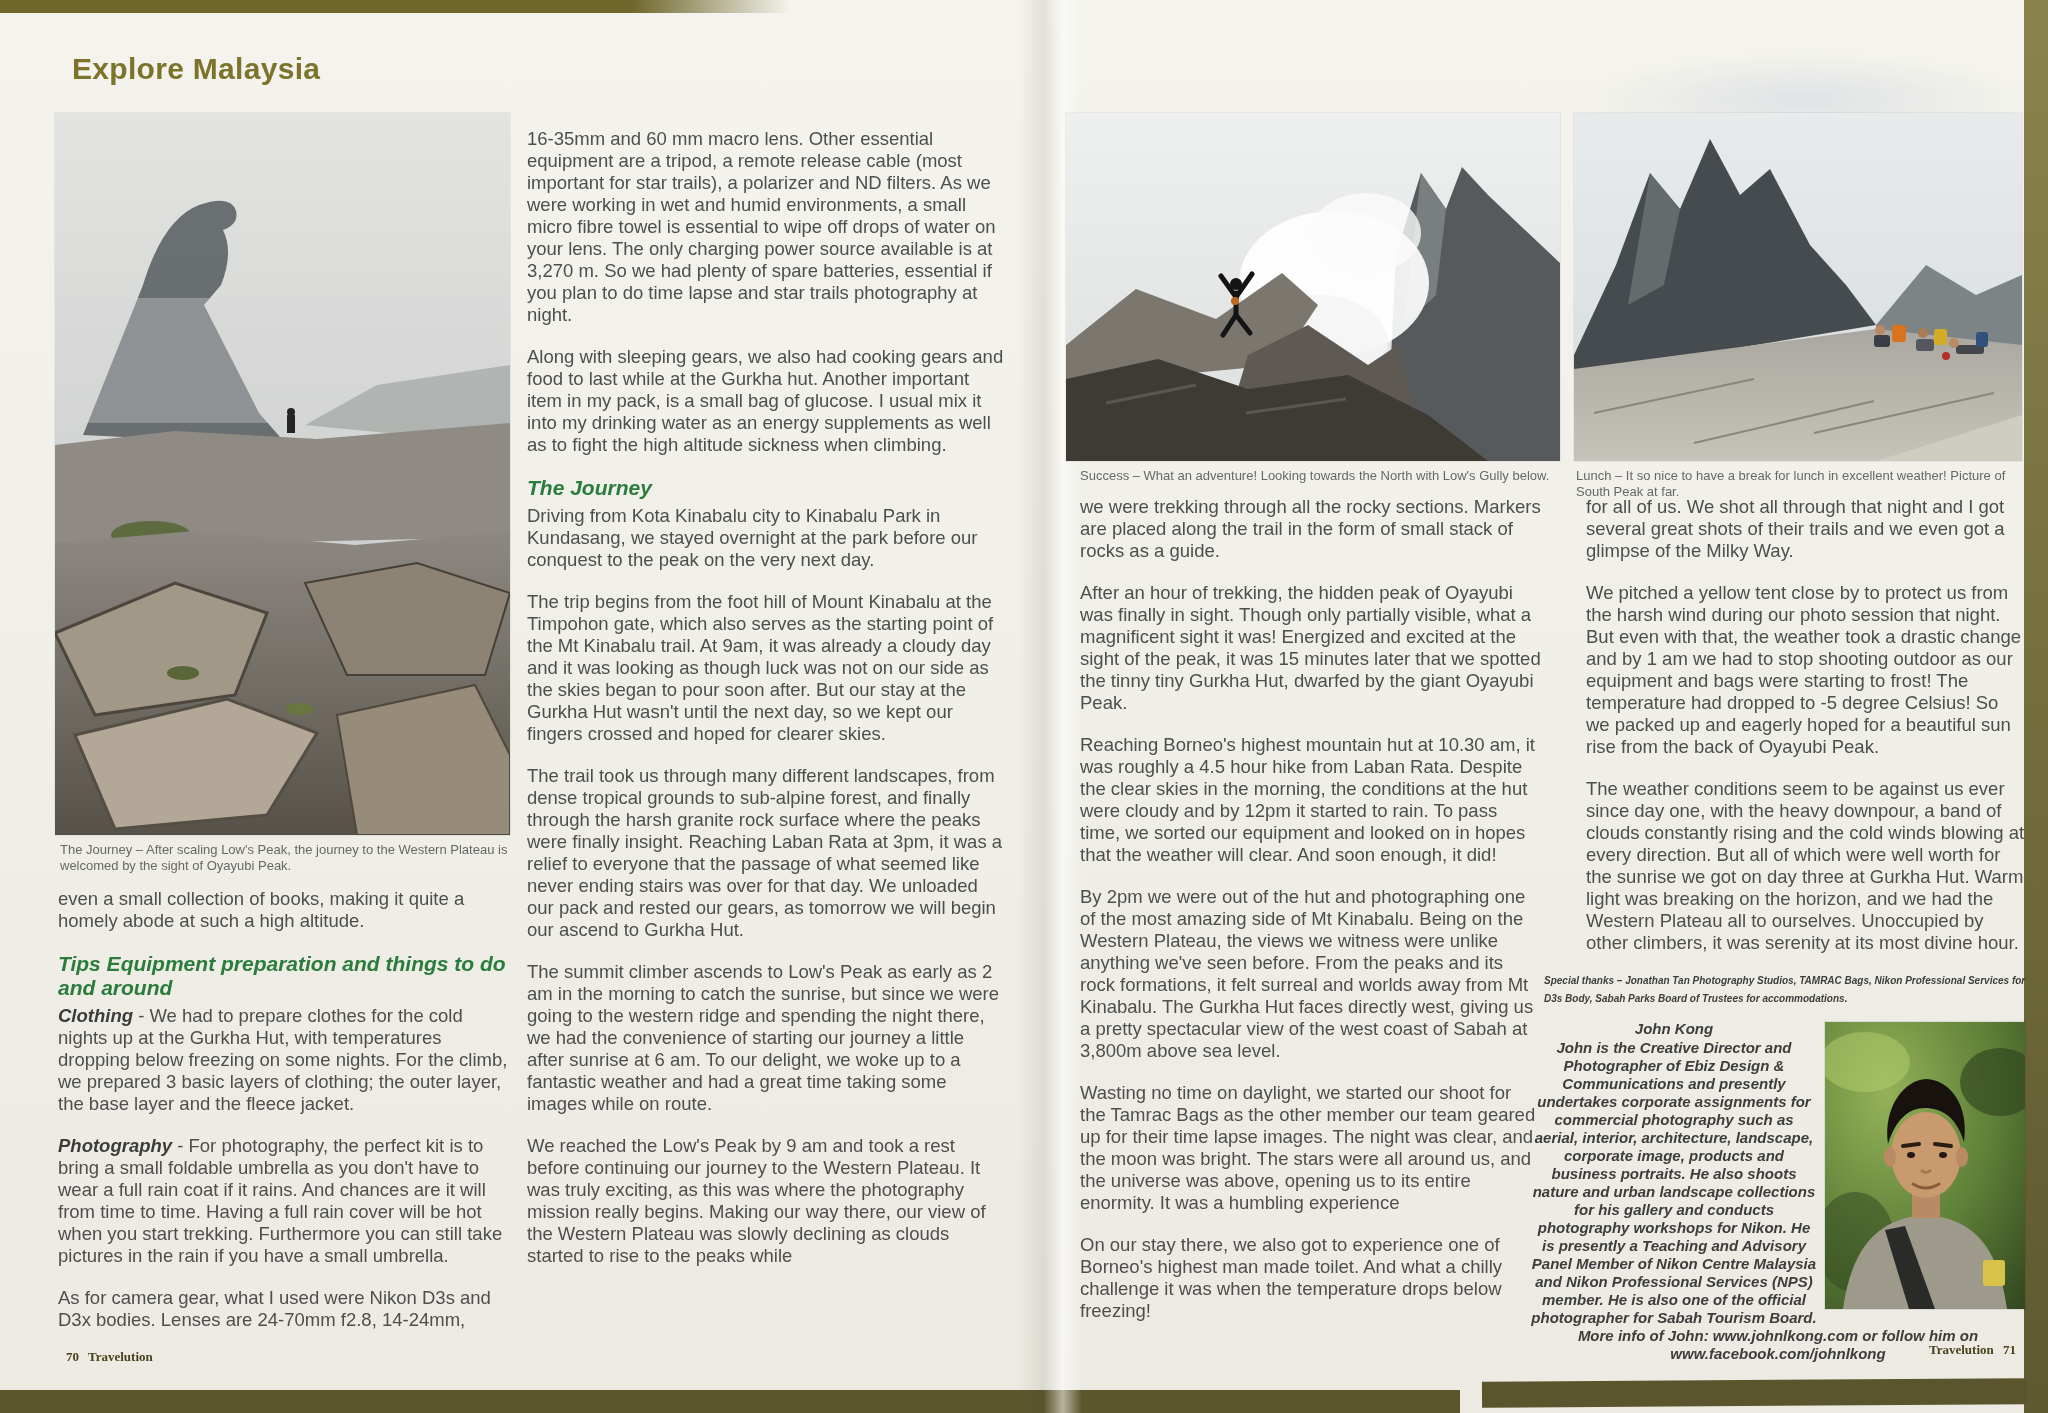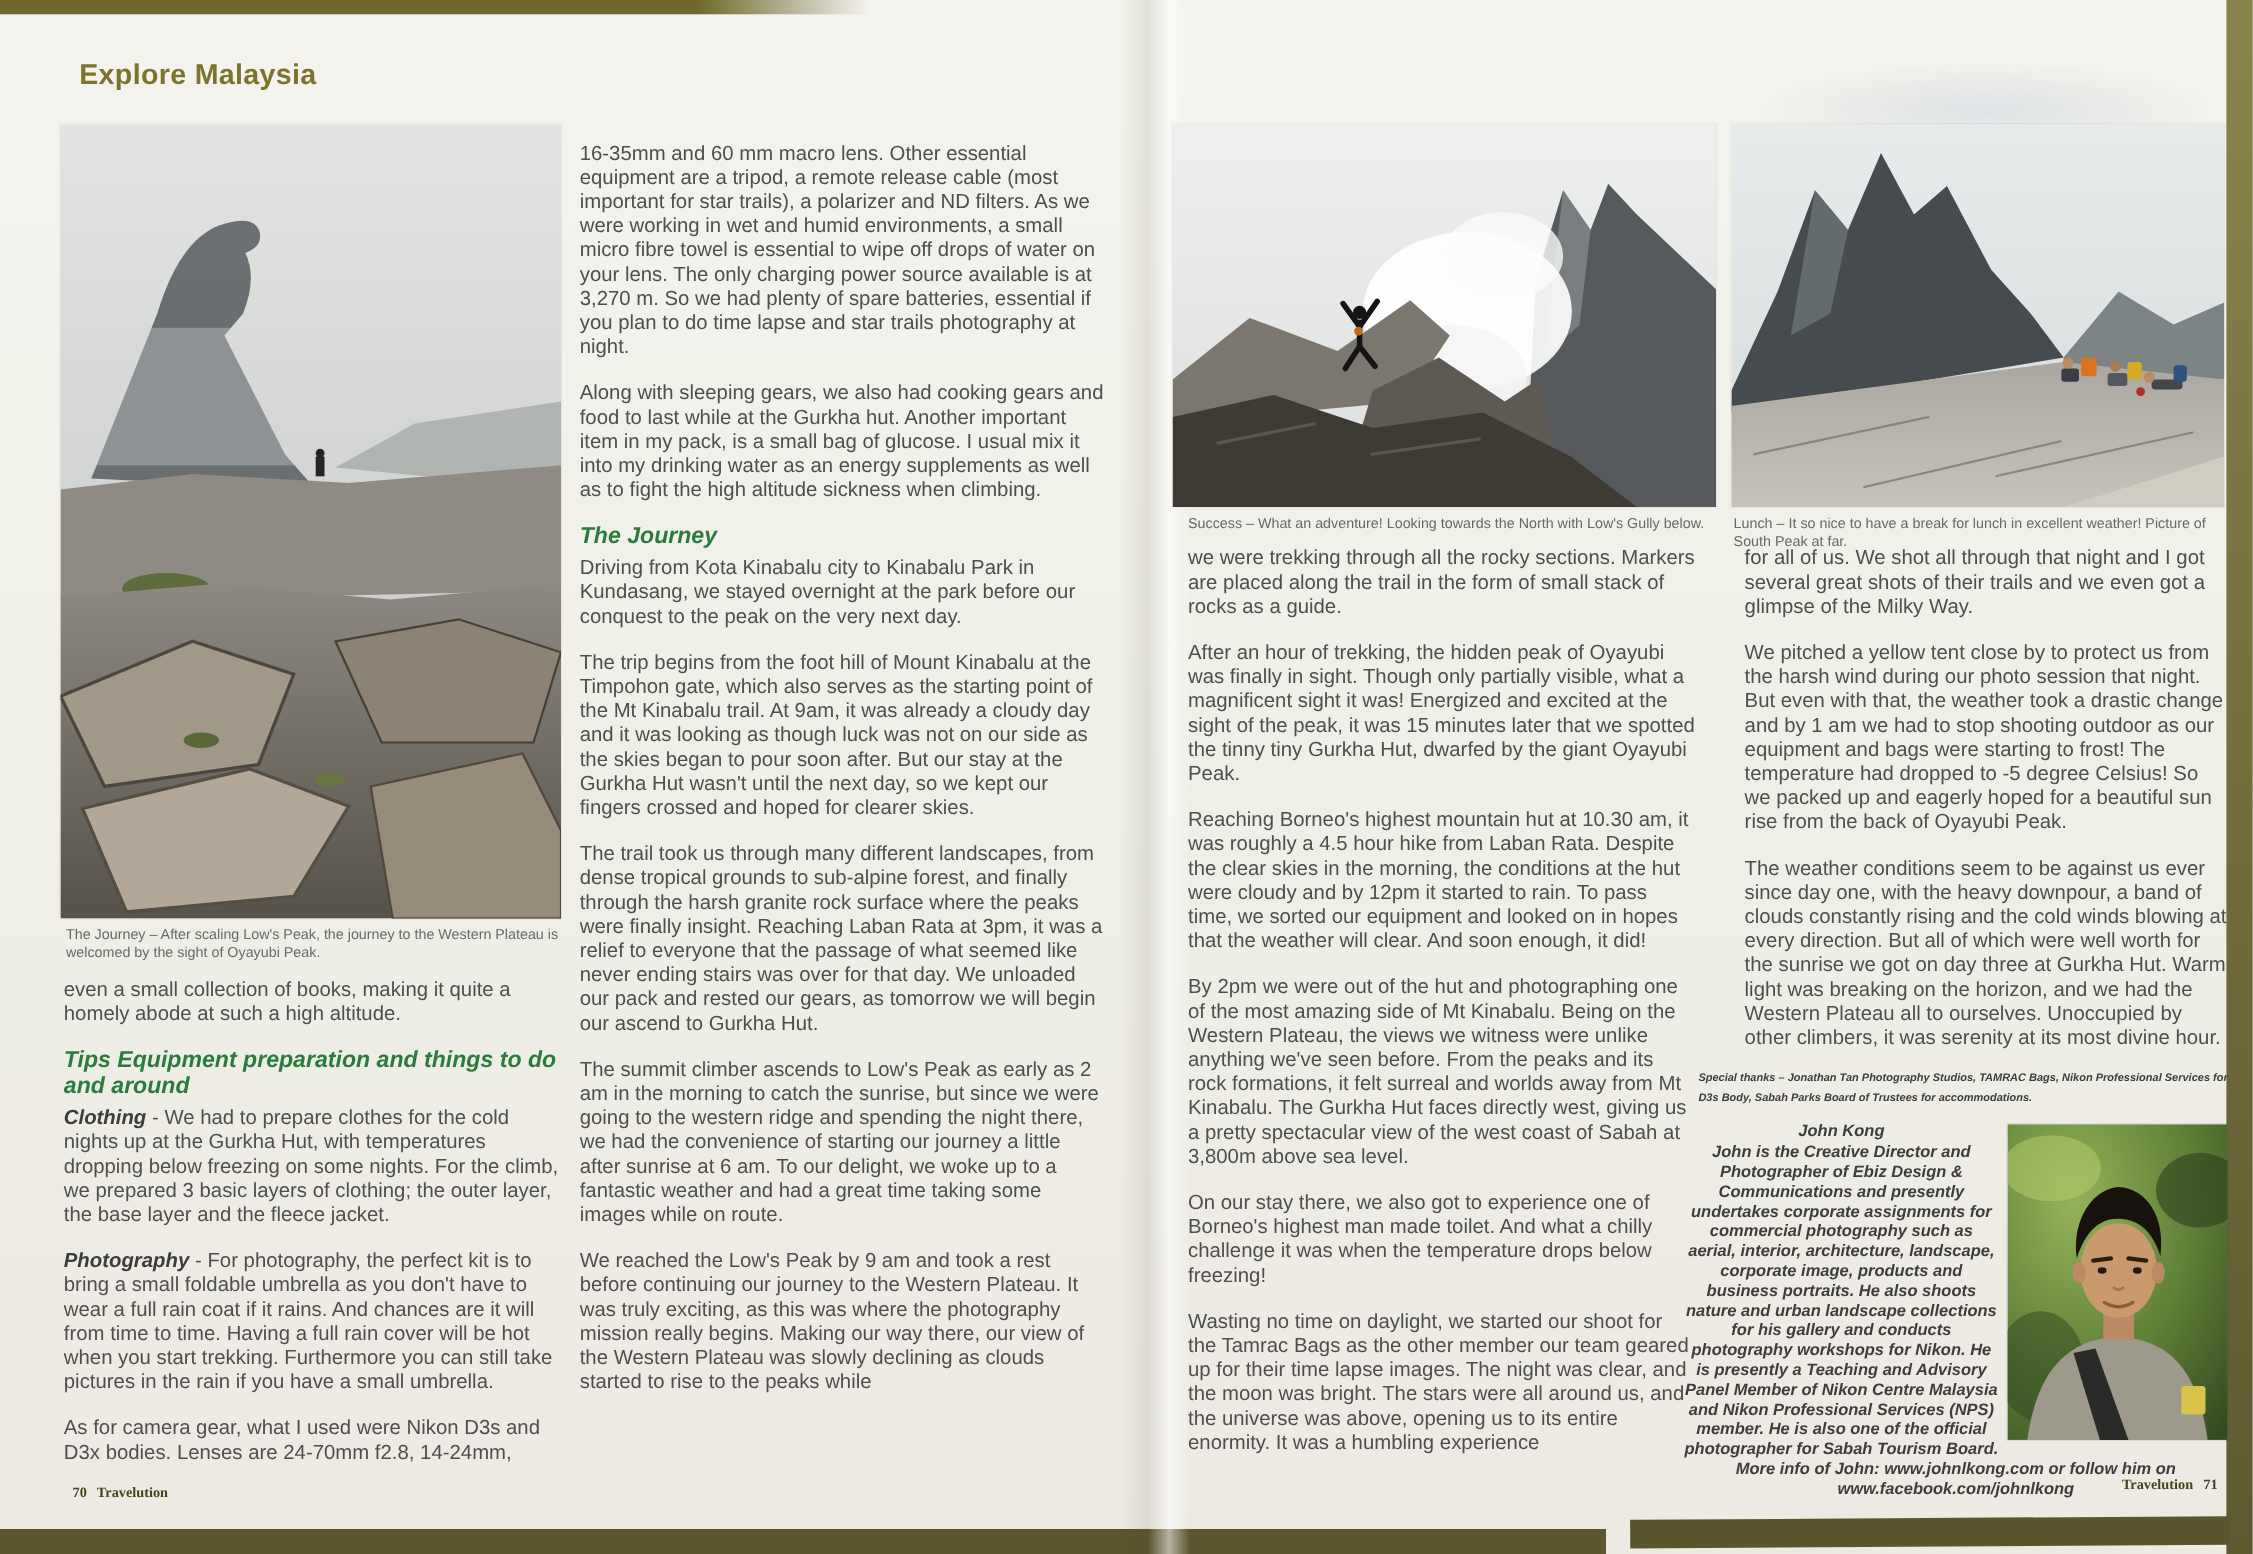--- a/index.html
+++ b/index.html
@@ -15,21 +15,21 @@
     background:linear-gradient(180deg,#8a834c,#5e592f);}
   .bar-bottom-left{position:absolute;left:0;top:1390px;width:1460px;height:23px;background:#5c562d;}
   .bar-bottom-right{position:absolute;left:1482px;top:1380px;width:545px;height:26px;background:#5a552c;transform:rotate(-0.35deg);}
   .gutter{position:absolute;left:1018px;top:0;width:64px;height:1413px;
     background:linear-gradient(90deg,rgba(70,66,45,0) 0%,rgba(70,66,45,.10) 40%,rgba(255,255,255,.55) 70%,rgba(70,66,45,0) 100%);}
   .ghost{position:absolute;left:1590px;top:55px;width:430px;height:90px;
     background:radial-gradient(ellipse at center,rgba(175,192,214,.30),rgba(175,192,214,0) 70%);
     filter:blur(4px);}
 
   .section-header{position:absolute;left:72px;top:52px;margin:0;
-    color:#7d742c;font-size:26px;font-weight:bold;letter-spacing:.3px;}
+    color:#7d742c;font-size:30px;font-weight:bold;letter-spacing:.3px;}
 
   figure{margin:0;padding:0;position:absolute;box-shadow:0 0 0 1px rgba(0,0,0,.05);}
   figure svg{display:block;width:100%;height:100%;}
 
   .caption{position:absolute;font-size:13px;line-height:16px;color:#686868;margin:0;}
 
   .col{position:absolute;font-size:18.5px;line-height:22px;color:#4e4e4e;}
   .col p{margin:0 0 20px;}
   .col p:last-child{margin-bottom:0;}
   .green-h{color:#2a7c3c;font-weight:bold;font-style:italic;font-size:21px;line-height:24px;margin:0 0 5px;}
@@ -187,22 +187,22 @@
       <path d="M302,348 L448,302 L448,348 Z" fill="#cfccc2"></path>
     </svg>
   </figure>
   <p class="caption" style="left:1576px;top:468px;width:446px;">Lunch – It so nice to have a break for lunch in excellent weather! Picture of South Peak at far.</p>
 
   <div class="col" style="left:1080px;top:496px;width:462px;">
     <p>we were trekking through all the rocky sections. Markers are placed along the trail in the form of small stack of rocks as a guide.</p>
     <p>After an hour of trekking, the hidden peak of Oyayubi was finally in sight. Though only partially visible, what a magnificent sight it was! Energized and excited at the sight of the peak, it was 15 minutes later that we spotted the tinny tiny Gurkha Hut, dwarfed by the giant Oyayubi Peak.</p>
     <p>Reaching Borneo's highest mountain hut at 10.30 am, it was roughly a 4.5 hour hike from Laban Rata. Despite the clear skies in the morning, the conditions at the hut were cloudy and by 12pm it started to rain. To pass time, we sorted our equipment and looked on in hopes that the weather will clear. And soon enough, it did!</p>
     <p>By 2pm we were out of the hut and photographing one of the most amazing side of Mt Kinabalu.  Being on the Western Plateau, the views we witness were unlike anything we've seen before. From the peaks and its rock formations, it felt surreal and worlds away from Mt Kinabalu. The Gurkha Hut faces directly west, giving us a pretty spectacular view of the west coast of Sabah at 3,800m above sea level.</p>
+    <p>Wasting no time on daylight, we started our shoot for the Tamrac Bags as the other member our team geared up for their time lapse images. The night was clear, and the moon was bright. The stars were all around us, and the universe was above, opening us to its entire enormity. It was a humbling experience</p>
     <p>On our stay there, we also got to experience one of Borneo's highest man made toilet. And what a chilly challenge it was when the temperature drops below freezing!</p>
-    <p>Wasting no time on daylight, we started our shoot for the Tamrac Bags as the other member our team geared up for their time lapse images. The night was clear, and the moon was bright. The stars were all around us, and the universe was above, opening us to its entire enormity. It was a humbling experience</p>
   </div>
 
   <div class="col" style="left:1586px;top:496px;width:440px;">
     <p>for all of us. We shot all through that night and I got several great shots of their trails and we even got a glimpse of the Milky Way.</p>
     <p>We pitched a yellow tent close by to protect us from the harsh wind during our photo session that night. But even with that, the weather took a drastic change and by 1 am we had to stop shooting outdoor as our equipment and bags were starting to frost! The temperature had dropped to -5 degree Celsius!  So we packed up and eagerly hoped for a beautiful sun rise from the back of Oyayubi Peak.</p>
     <p>The weather conditions seem to be against us ever since day one, with the heavy downpour, a band of clouds constantly rising and the cold winds blowing at every direction. But all of which were well worth for the sunrise we got on day three at Gurkha Hut. Warm light was breaking on the horizon, and we had the Western Plateau all to ourselves. Unoccupied by other climbers, it was serenity at its most divine hour.</p>
     <p class="thanks">Special thanks – Jonathan Tan Photography Studios, TAMRAC Bags, Nikon Professional Services for D3s Body, Sabah Parks Board of Trustees for accommodations.</p>
     <div class="bio">
       <span class="portrait">
         <svg viewBox="0 0 200 287" preserveAspectRatio="none">

